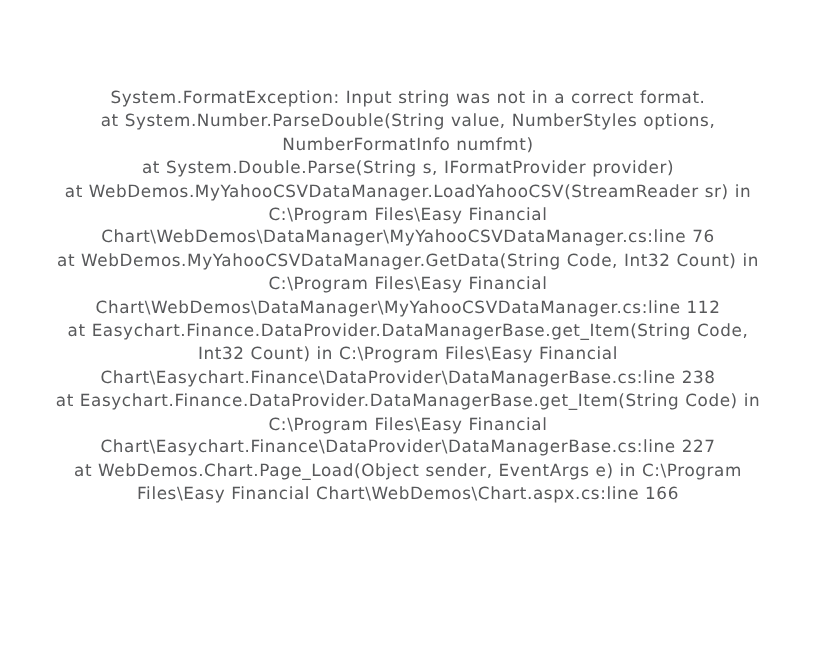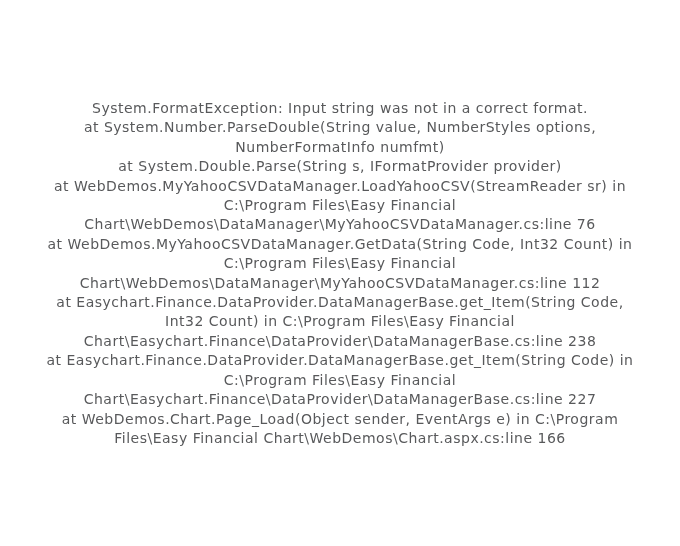--- a/index.html
+++ b/index.html
@@ -12,21 +12,21 @@
     overflow: hidden;
     background: var(--page-background, #ffffff);
   }
   .page {
     width: 680px;
     height: 546px;
     background: var(--page-background, #ffffff);
     box-sizing: border-box;
   }
   .stack-trace {
-    padding-top: 99px;
+    padding-top: 73px;
     width: 680px;
     text-align: center;
     white-space: pre;
     font-family: "DejaVu Sans", "Liberation Sans", sans-serif;
     font-size: 14px;
     line-height: 19.4px;
     letter-spacing: 0.5px;
     color: var(--trace-text, #58595b);
   }
 </style>

